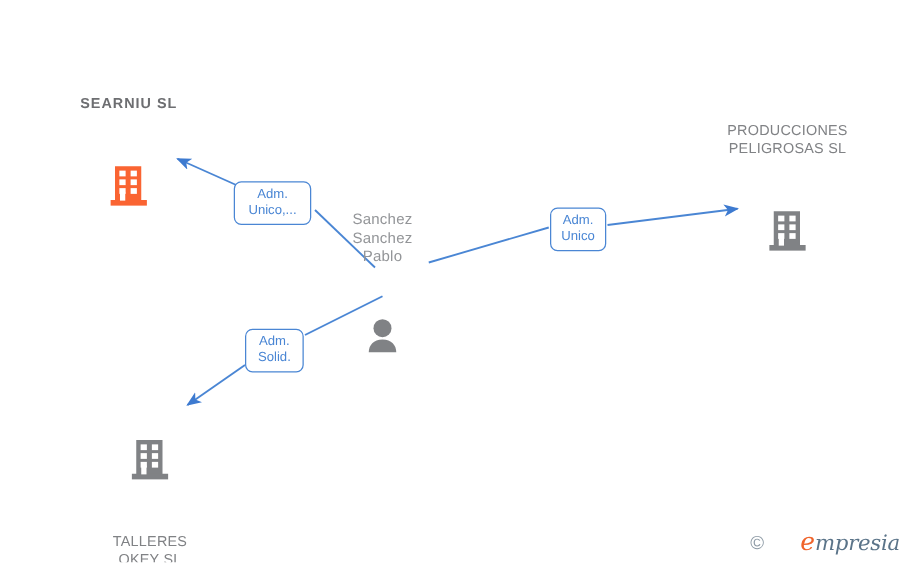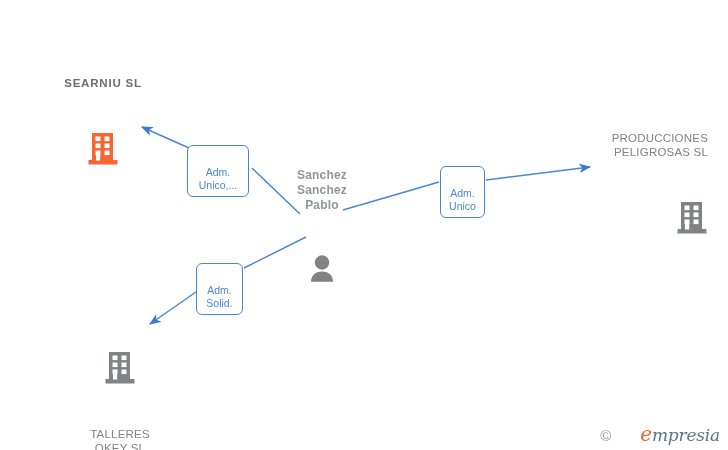--- a/index.html
+++ b/index.html
@@ -49,38 +49,38 @@
     font-size: 12px;
     line-height: 15px;
   }
   .icon-wrap {
     display: block;
     line-height: 0;
   }
 
   
   #node-searniu       { left: 28px;  top: 58px;  width: 150px; }
-  #node-producciones  { left: 552px; top: 113px;  width: 156px; text-align: right; }
+  #node-producciones  { left: 552px; top: 80px;  width: 156px; }
   #node-talleres      { left: 56px;  top: 332px; width: 128px; }
-  #node-person        { left: 268px; top: 150px; width: 108px; font-weight: bold; }
+  #node-person        { left: 252px; top: 150px; width: 108px; }
 
   .gap-sm { height: 5px; }
 
   
   .rel-box {
     position: absolute;
     box-sizing: border-box;
     border: 1.6px solid #4a86d4;
     border-radius: 6px;
     background: #ffffff;
     color: #4a86d4;
     font-size: 10.5px;
     line-height: 13px;
     text-align: center;
-    padding: 20px 4px 4px 4px;
+    padding: 3px 4px 4px 4px;
     white-space: pre-line;
   }
   #rel-searniu      { left: 187px; top: 145px; width: 62px; }
   #rel-producciones { left: 440px; top: 166px; width: 45px; }
   #rel-talleres     { left: 196px; top: 263px; width: 47px; }
 
   
   #watermark {
     position: absolute;
     right: 8px;

